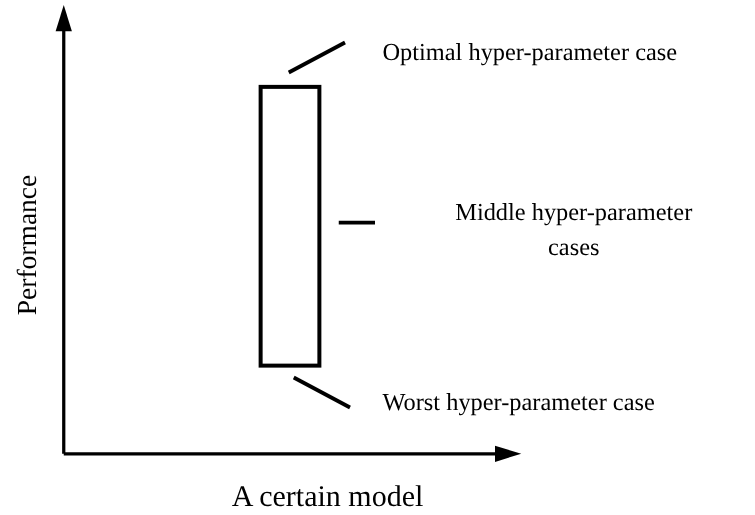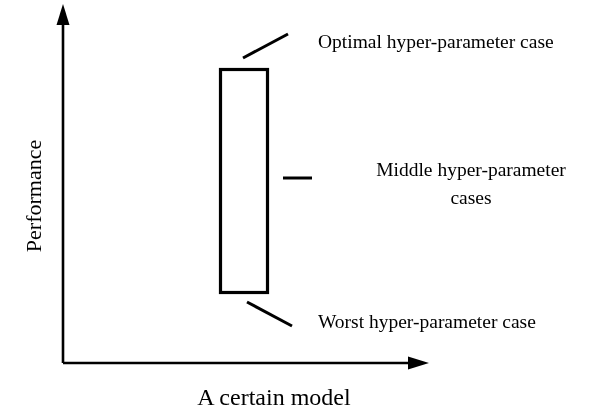--- a/index.html
+++ b/index.html
@@ -10,21 +10,21 @@
   body {
     width: 604px;
     height: 412px;
     position: relative;
     overflow: hidden;
     font-family: "Liberation Serif", "DejaVu Serif", serif;
     color: #000000;
   }
   #figure {
     position: absolute;
-    left: 16px;
+    left: 4px;
     top: 0;
     width: 560px;
     height: 412px;
   }
   .axis-line, .leader-line, .box-shape {
     stroke: #000000;
     fill: none;
   }
   .axis-line { stroke-width: 2.6; }
   .leader-line { stroke-width: 3; }

